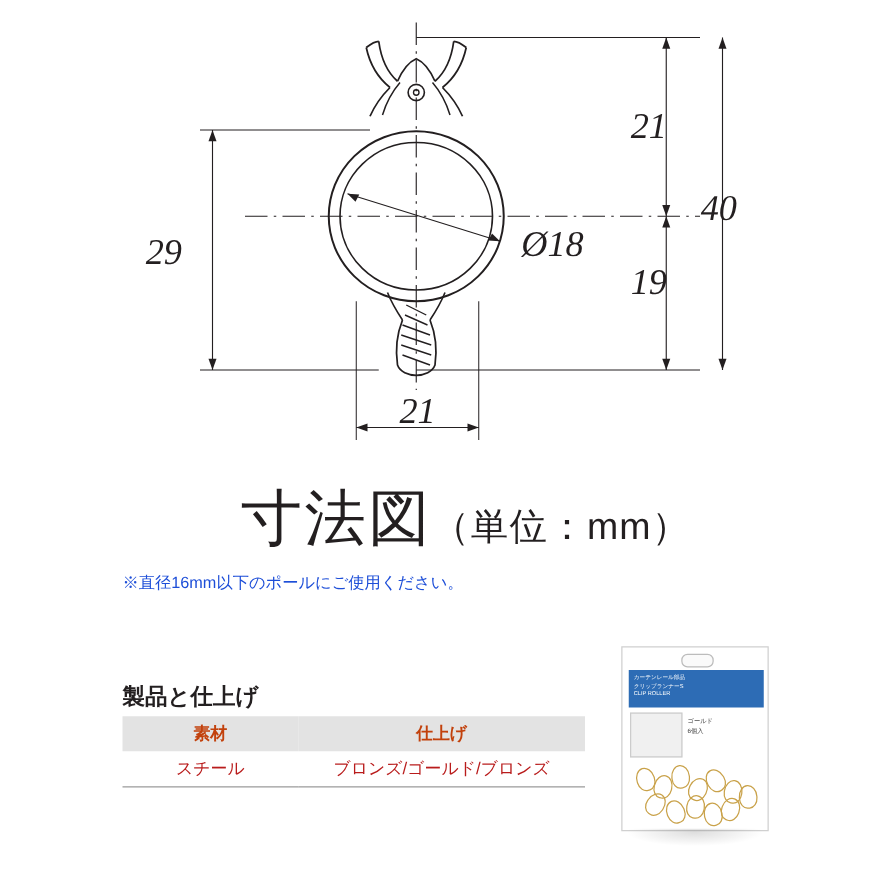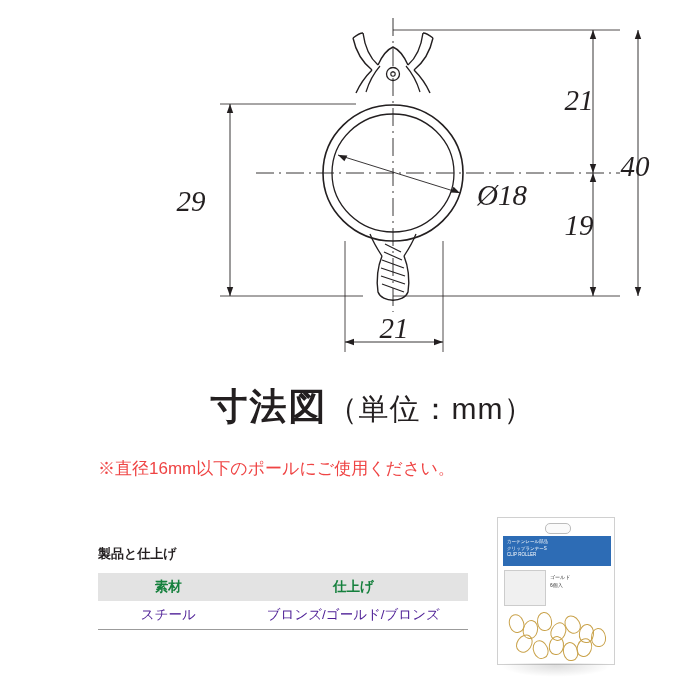--- a/index.html
+++ b/index.html
@@ -12,93 +12,92 @@
     background: #ffffff;
     font-family: "Liberation Sans", sans-serif;
     color: #231f20;
     overflow: hidden;
     position: relative;
   }
 
   
   #drawing {
     position: absolute;
-    left: 16px;
+    left: 0;
     top: 0;
     width: 624px;
     height: 370px;
-    padding-left: 44px;
   }
   #drawing svg {
     display: block;
   }
 
   
   .title-row {
     position: absolute;
     left: 0;
     top: 382px;
     width: 700px;
     text-align: center;
     white-space: nowrap;
   }
   .title-main {
-    font-size: 37px;
-    font-weight: bold;
+    font-size: 49px;
+    font-weight: normal;
     letter-spacing: 2px;
     color: #231f20;
     margin-left: 45px;
   }
   .title-sub {
     font-size: 30px;
     font-weight: normal;
     color: #231f20;
     letter-spacing: 1px;
   }
 
   
   .notes {
     position: absolute;
     left: 98px;
     top: 455px;
     width: 580px;
-    font-size: 17px;
+    font-size: 13px;
     line-height: 1.65;
-    color: #ef4444;
+    color: #1d4ed8;
   }
 
   
   .section-heading {
     position: absolute;
     left: 98px;
     top: 545px;
-    font-size: 13px;
+    font-size: 18px;
     font-weight: bold;
     color: #231f20;
   }
   .spec-table {
     position: absolute;
     left: 98px;
     top: 573px;
     width: 370px;
     border-collapse: collapse;
     font-size: 13.5px;
   }
   .spec-table th {
     background: #e3e3e3;
     font-weight: bold;
     padding: 5px 0 5px 0;
     text-align: center;
-    color: #15803d;
+    color: #c2410c;
     border: none;
   }
   .spec-table td {
     padding: 5px 0 5px 0;
     text-align: center;
-    color: #4c1d95;
+    color: #b91c1c;
     border: none;
   }
   .spec-table tr.body-row {
     border-bottom: 1px solid #9b9b9b;
   }
   .spec-table .col-a { width: 38%; }
   .spec-table .col-b { width: 62%; }
 
   
   .package {

